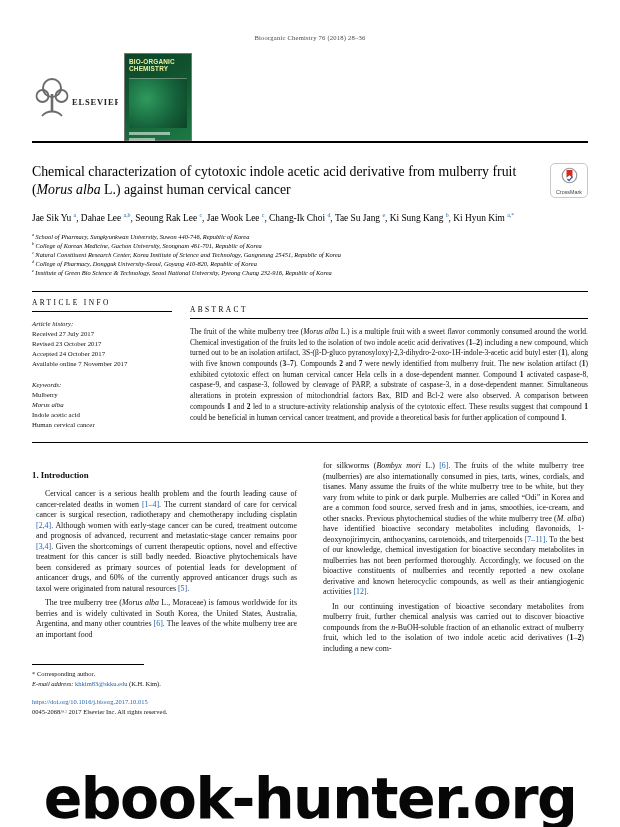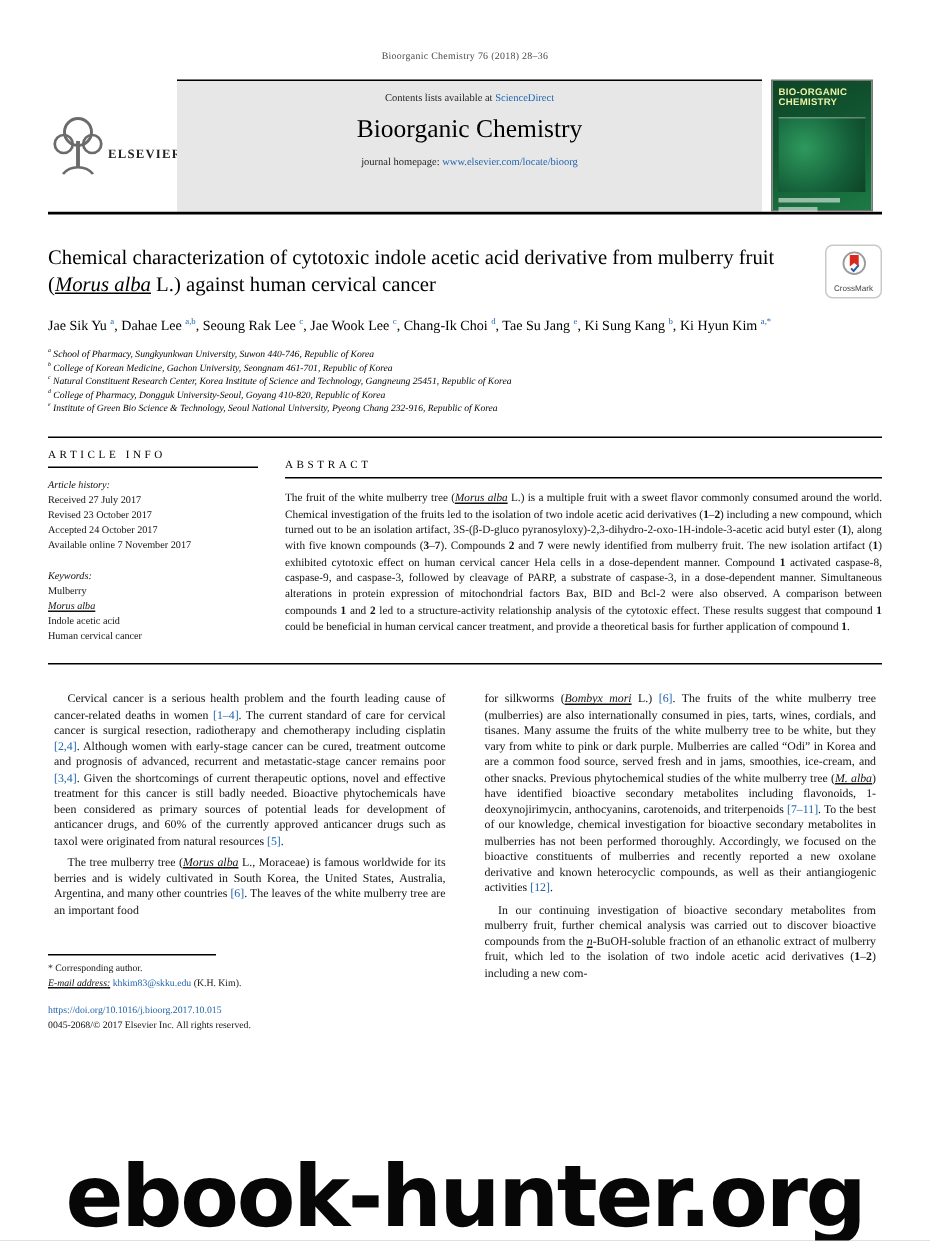--- a/index.html
+++ b/index.html
@@ -56,21 +56,21 @@
   .intro-heading { font-size: 8.8px; font-weight: bold; margin: 13px 0 9px; }
   .body-p { font-size: 7.9px; line-height: 1.33; text-align: justify; margin: 4px; text-indent: 9px; }
   .body-p.noindent { text-indent: 0; }
 
   
   .footnote { margin-top: 24px; font-size: 6.5px; }
   .footnote-rule { width: 112px; border-top: 1px solid #000; margin-bottom: 4px; }
   .footnote-line { line-height: 1.55; }
   .doi-block { margin-top: 7px; font-size: 6.5px; line-height: 1.55; }
 
-  .seg-i { font-style: italic; text-decoration: underline; }
+  .seg-i { font-style: italic; }
   .seg-b { font-weight: bold; }
   .seg-link { color: #1f63ac; cursor: pointer; }
   .seg-sup { vertical-align: super; font-size: .62em; line-height: 0; }
 
   
   .watermark { position: absolute; left: 0; right: 0; bottom: -4px; text-align: center; font-family: "DejaVu Sans", sans-serif; font-weight: 700; font-size: 57px; letter-spacing: -1.5px; color: #070707; white-space: nowrap; pointer-events: none; }
 </style>
 </head>
 <body>
 
@@ -84,29 +84,20 @@
         <span>
           <svg width="40" height="46" viewBox="0 0 40 46">
             <circle cx="20" cy="12" r="9" fill="none" stroke="#6b6b6b" stroke-width="2"></circle>
             <circle cx="10.5" cy="20" r="6" fill="none" stroke="#6b6b6b" stroke-width="1.8"></circle>
             <circle cx="29.5" cy="20" r="6" fill="none" stroke="#6b6b6b" stroke-width="1.8"></circle>
             <path d="M20 18 L20 36" stroke="#6b6b6b" stroke-width="2.6"></path>
             <path d="M10 40 C15 34 25 34 30 40" fill="none" stroke="#6b6b6b" stroke-width="1.8"></path>
           </svg>
         </span>
         <div class="elsevier-text">ELSEVIER</div>
-      </div>
-      <div class="header-mid">
-        <div class="contents-line">
-          <span>Contents lists available at </span><a class="link">ScienceDirect</a>
-        </div>
-        <div class="journal-title">Bioorganic Chemistry</div>
-        <div class="homepage-line">
-          <span>journal homepage: </span><a class="link">www.elsevier.com/locate/bioorg</a>
-        </div>
       </div>
       <div class="cover-col">
         <div class="cover">
           <div class="cover-title">BIO-ORGANIC</div>
           <div class="cover-title">CHEMISTRY</div>
           <div class="cover-art"></div>
           <div class="cover-bar"></div>
           <div class="cover-bar short"></div>
         </div>
       </div>
@@ -153,20 +144,21 @@
         </div>
       </div>
       <div class="abs-col">
         <div class="col-header">ABSTRACT</div>
         <div class="abstract-text"><span>The fruit of the white mulberry tree (</span><span class="seg-i">Morus alba</span><span> L.) is a multiple fruit with a sweet flavor commonly consumed around the world. Chemical investigation of the fruits led to the isolation of two indole acetic acid derivatives (</span><span class="seg-b">1</span><span>–</span><span class="seg-b">2</span><span>) including a new compound, which turned out to be an isolation artifact, 3S-(β-D-gluco pyranosyloxy)-2,3-dihydro-2-oxo-1H-indole-3-acetic acid butyl ester (</span><span class="seg-b">1</span><span>), along with five known compounds (</span><span class="seg-b">3</span><span>–</span><span class="seg-b">7</span><span>). Compounds </span><span class="seg-b">2</span><span> and </span><span class="seg-b">7</span><span> were newly identified from mulberry fruit. The new isolation artifact (</span><span class="seg-b">1</span><span>) exhibited cytotoxic effect on human cervical cancer Hela cells in a dose-dependent manner. Compound </span><span class="seg-b">1</span><span> activated caspase-8, caspase-9, and caspase-3, followed by cleavage of PARP, a substrate of caspase-3, in a dose-dependent manner. Simultaneous alterations in protein expression of mitochondrial factors Bax, BID and Bcl-2 were also observed. A comparison between compounds </span><span class="seg-b">1</span><span> and </span><span class="seg-b">2</span><span> led to a structure-activity relationship analysis of the cytotoxic effect. These results suggest that compound </span><span class="seg-b">1</span><span> could be beneficial in human cervical cancer treatment, and provide a theoretical basis for further application of compound </span><span class="seg-b">1</span><span>.</span></div>
       </div>
     </div>
 
     <div class="body-section">
       <div class="bcol">
+        <div class="intro-heading">1. Introduction</div>
         <p class="body-p"><span>Cervical cancer is a serious health problem and the fourth leading cause of cancer-related deaths in women </span><span class="seg-link">[1–4]</span><span>. The current standard of care for cervical cancer is surgical resection, radiotherapy and chemotherapy including cisplatin </span><span class="seg-link">[2,4]</span><span>. Although women with early-stage cancer can be cured, treatment outcome and prognosis of advanced, recurrent and metastatic-stage cancer remains poor </span><span class="seg-link">[3,4]</span><span>. Given the shortcomings of current therapeutic options, novel and effective treatment for this cancer is still badly needed. Bioactive phytochemicals have been considered as primary sources of potential leads for development of anticancer drugs, and 60% of the currently approved anticancer drugs such as taxol were originated from natural resources </span><span class="seg-link">[5]</span><span>.</span></p>
         <p class="body-p"><span>The tree mulberry tree (</span><span class="seg-i">Morus alba</span><span> L., Moraceae) is famous worldwide for its berries and is widely cultivated in South Korea, the United States, Australia, Argentina, and many other countries </span><span class="seg-link">[6]</span><span>. The leaves of the white mulberry tree are an important food</span></p>
 
         <div class="footnote">
           <div class="footnote-rule"></div>
           <div class="footnote-line">* Corresponding author.</div>
           <div class="footnote-line">
             <span class="seg-i">E-mail address:</span>
             <a class="link">khkim83@skku.edu</a><span> (K.H. Kim).</span>
           </div>

